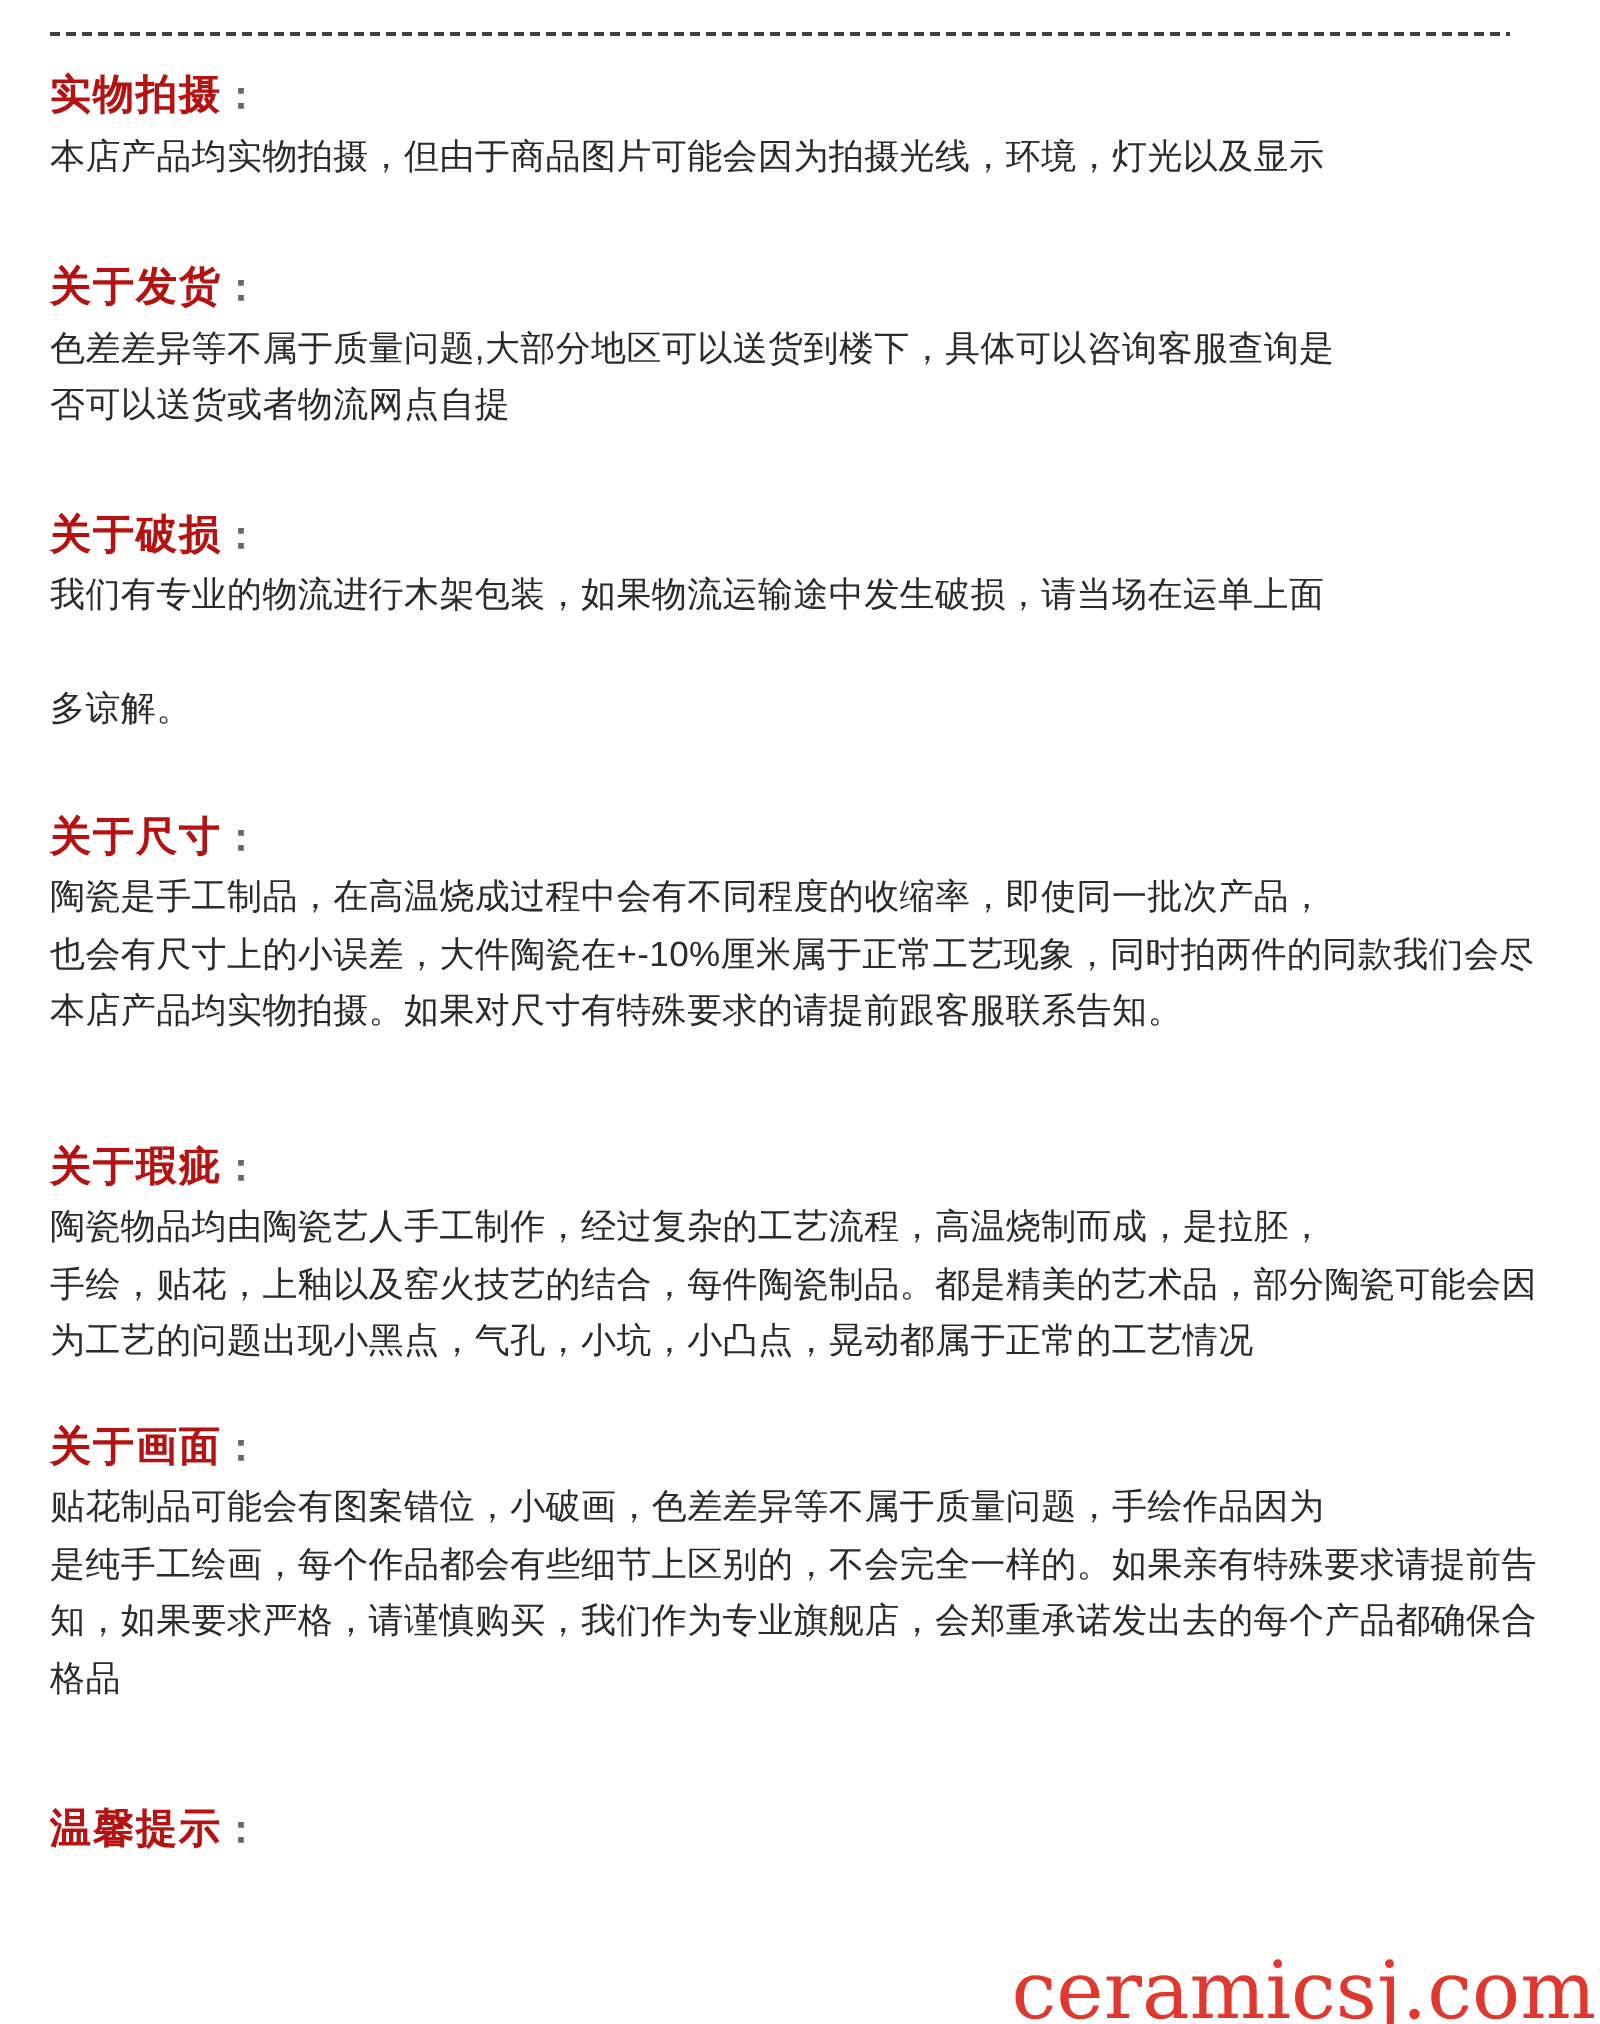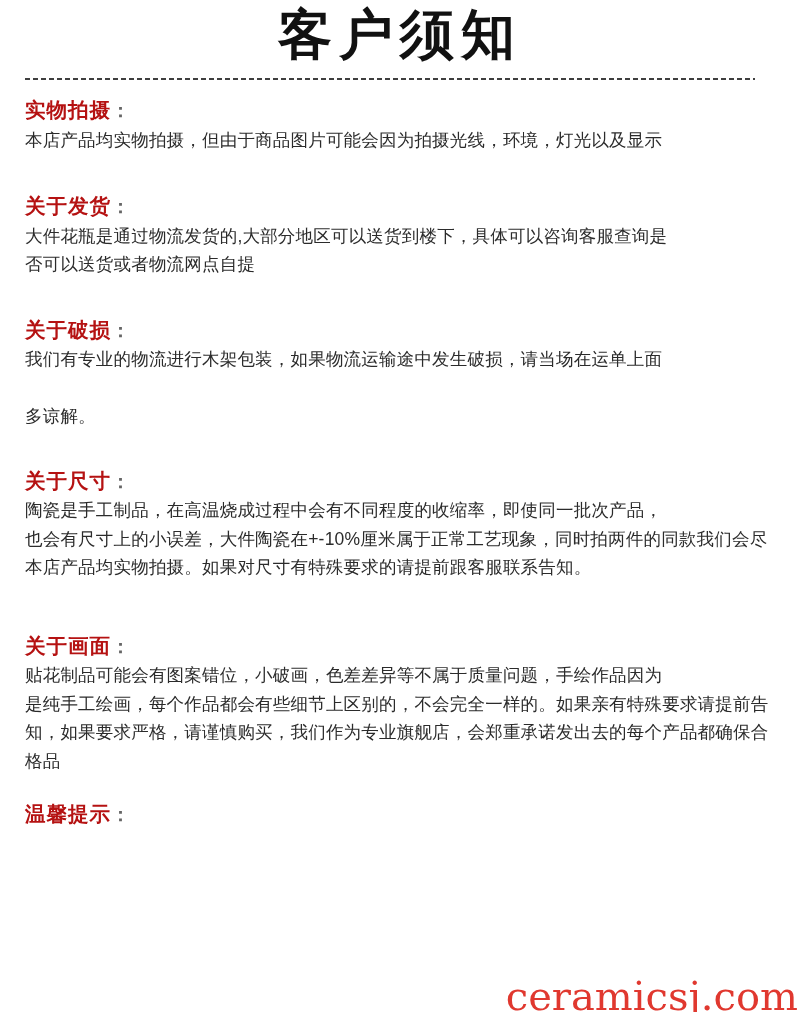--- a/index.html
+++ b/index.html
@@ -37,45 +37,49 @@
   .watermark {
     position:absolute; right:2px; top:981px;
     font-family:"DejaVu Serif","Liberation Serif",serif;
     font-size:40px; line-height:30px; color:var(--watermark-red);
   }
 </style>
 </head>
 <body>
 
 <div class="page" style="--heading-red: #b51212; --watermark-red: #e0382f; --body-ink: #2b2b2b; --title-ink: #111111;">
-  <h1 class="title">客户须知</h1>
   <div class="sep top"></div>
 
   <div class="content">
     <p class="sec">
       <span class="head">实物拍摄</span><span class="colon">：</span><span class="ln">本店产品均实物拍摄，但由于商品图片可能会因为拍摄光线，环境，灯光以及显示</span><br>
     </p>
 
     <p class="sec">
-      <span class="head">关于发货</span><span class="colon">：</span><span class="ln">大件花瓶是通过物流发货的,大部分地区可以送货到楼下，具体可以咨询客服查询是</span><br>
+      <span class="head">关于发货</span><span class="colon">：</span><span class="ln">色差差异等不属于质量问题,大部分地区可以送货到楼下，具体可以咨询客服查询是</span><br>
       <span class="ln">否可以送货或者物流网点自提</span>
     </p>
 
     <p class="sec">
       <span class="head">关于破损</span><span class="colon">：</span><span class="ln">我们有专业的物流进行木架包装，如果物流运输途中发生破损，请当场在运单上面</span><br>
       <br>
       <span class="ln">多谅解。</span>
     </p>
 
     <p class="sec">
       <span class="head">关于尺寸</span><span class="colon">：</span><span class="ln">陶瓷是手工制品，在高温烧成过程中会有不同程度的收缩率，即使同一批次产品，</span><br>
       <span class="ln">也会有尺寸上的小误差，大件陶瓷在+-10%厘米属于正常工艺现象，同时拍两件的同款我们会尽</span><br>
       <span class="ln">本店产品均实物拍摄。如果对尺寸有特殊要求的请提前跟客服联系告知。</span>
     </p>
 
+    <p class="sec">
+      <span class="head">关于瑕疵</span><span class="colon">：</span><span class="ln">陶瓷物品均由陶瓷艺人手工制作，经过复杂的工艺流程，高温烧制而成，是拉胚，</span><br>
+      <span class="ln">手绘，贴花，上釉以及窑火技艺的结合，每件陶瓷制品。都是精美的艺术品，部分陶瓷可能会因</span><br>
+      <span class="ln">为工艺的问题出现小黑点，气孔，小坑，小凸点，晃动都属于正常的工艺情况</span>
+    </p>
 
     <p class="sec">
       <span class="head">关于画面</span><span class="colon">：</span><span class="ln">贴花制品可能会有图案错位，小破画，色差差异等不属于质量问题，手绘作品因为</span><br>
       <span class="ln">是纯手工绘画，每个作品都会有些细节上区别的，不会完全一样的。如果亲有特殊要求请提前告</span><br>
       <span class="ln">知，如果要求严格，请谨慎购买，我们作为专业旗舰店，会郑重承诺发出去的每个产品都确保合</span><br>
       <span class="ln">格品</span>
     </p>
 
     <p class="sec">
       <span class="head">温馨提示</span><span class="colon">：</span><br>

